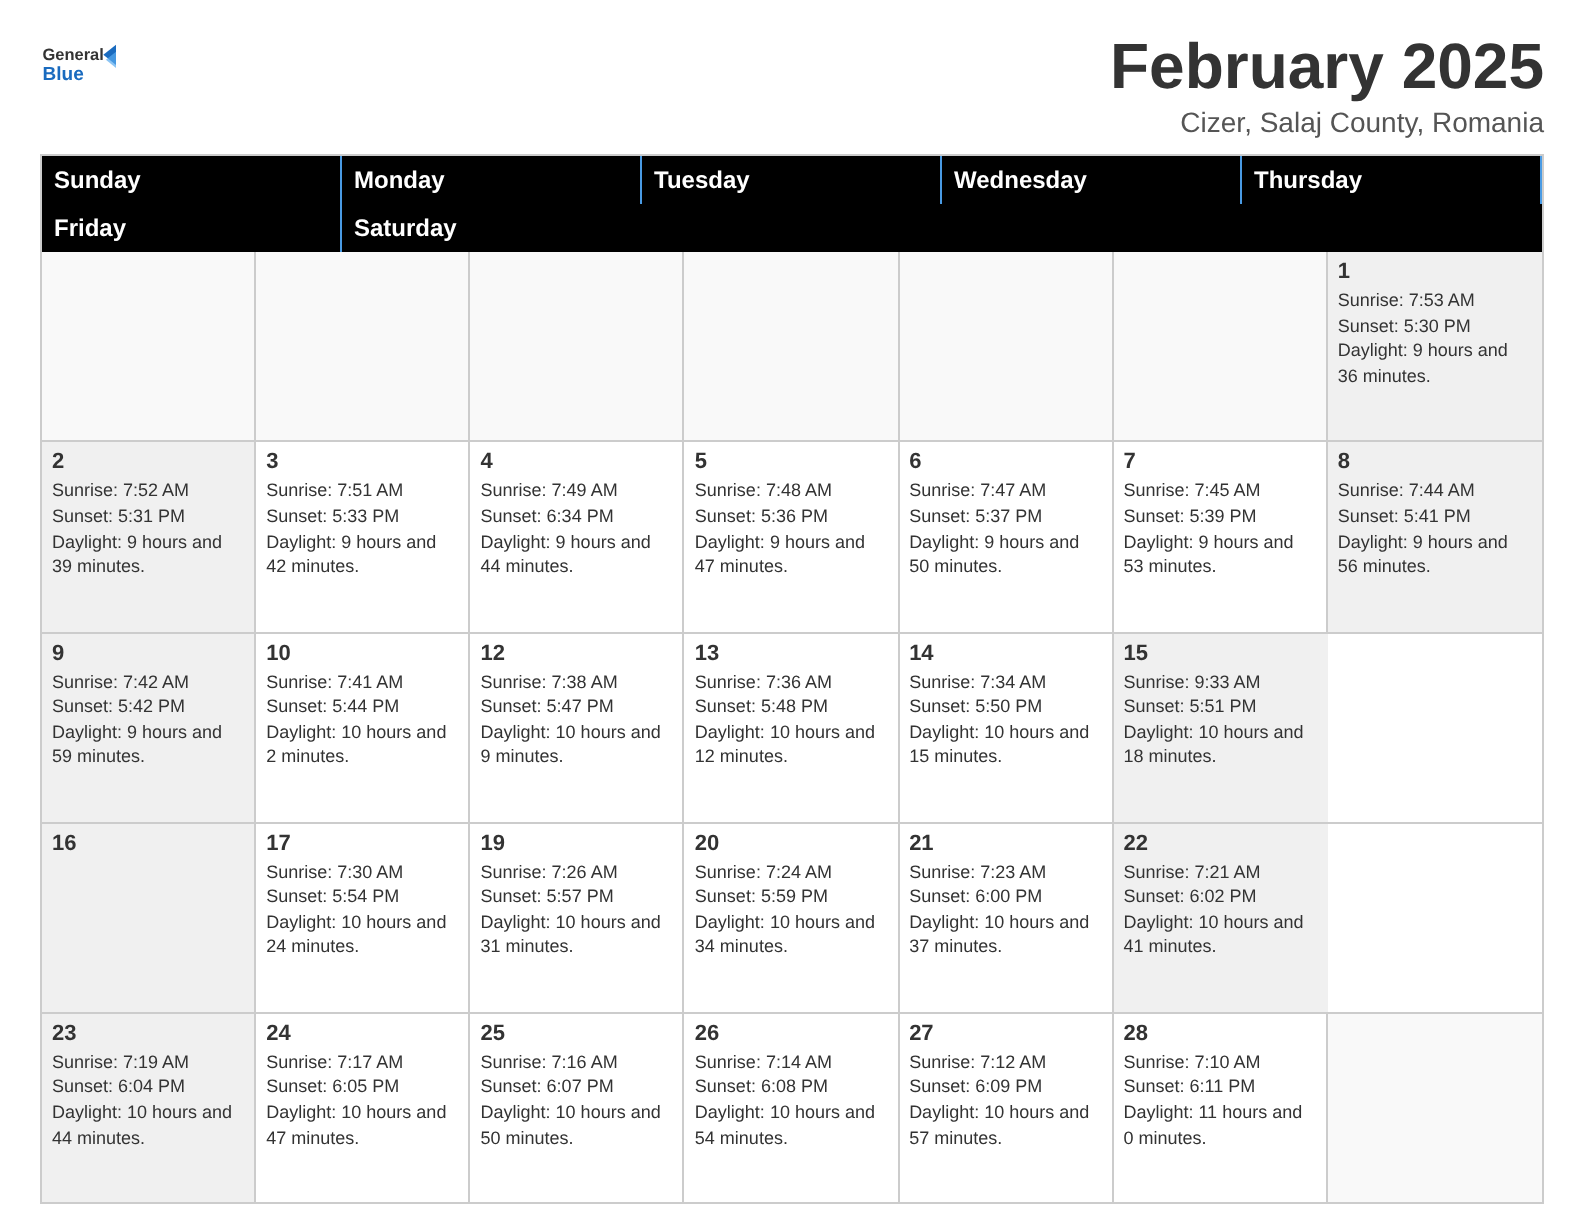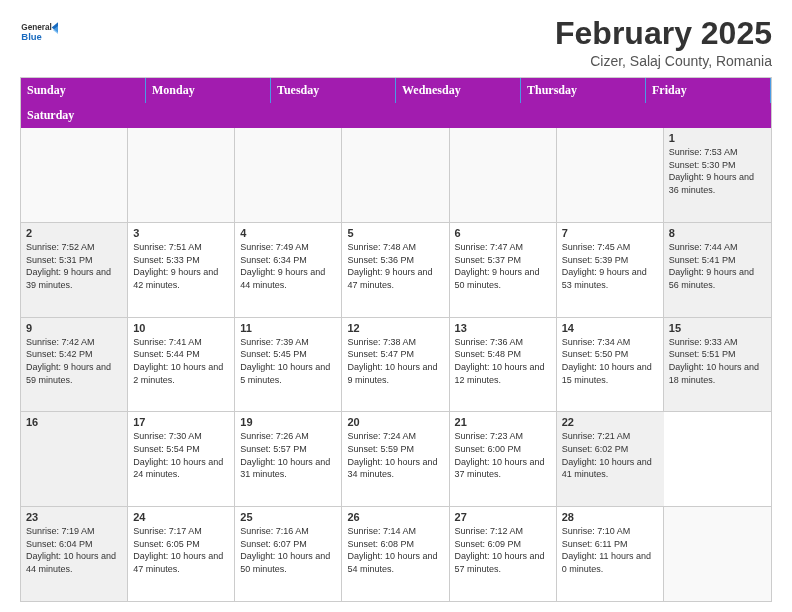--- a/index.html
+++ b/index.html
@@ -38,23 +38,22 @@
       margin-top: 2px;
     }
     .calendar {
       flex: 1;
       display: flex;
       flex-direction: column;
       border: 1px solid #ccc;
     }
     .cal-header {
       display: grid;
-      grid-template-columns: repeat(6, 1fr);
-      background: #a21caf;
-      font-family: Liberation Serif, serif;
+      grid-template-columns: repeat(5, 1fr);
+      background: #000000;
     }
     .cal-header-cell {
       color: #fff;
       font-size: 12px;
       font-weight: bold;
       padding: 5px 6px;
       text-align: left;
       border-right: 1px solid #4a9be4;
     }
     .cal-header-cell:last-child { border-right: none; }
@@ -197,26 +196,20 @@
 Sunset: 5:42 PM
 Daylight: 9 hours and 59 minutes.</div>
           </div>
           <div class="cal-cell">
             <span class="day-num">10</span>
             <div class="cell-text" style="white-space: pre-wrap;">Sunrise: 7:41 AM
 Sunset: 5:44 PM
 Daylight: 10 hours and 2 minutes.</div>
           </div>
           <div class="cal-cell">
-            <span class="day-num">11</span>
-            <div class="cell-text" style="white-space: pre-wrap;">Sunrise: 7:39 AM
-Sunset: 5:45 PM
-Daylight: 10 hours and 5 minutes.</div>
-          </div>
-          <div class="cal-cell">
             <span class="day-num">12</span>
             <div class="cell-text" style="white-space: pre-wrap;">Sunrise: 7:38 AM
 Sunset: 5:47 PM
 Daylight: 10 hours and 9 minutes.</div>
           </div>
           <div class="cal-cell">
             <span class="day-num">13</span>
             <div class="cell-text" style="white-space: pre-wrap;">Sunrise: 7:36 AM
 Sunset: 5:48 PM
 Daylight: 10 hours and 12 minutes.</div>

